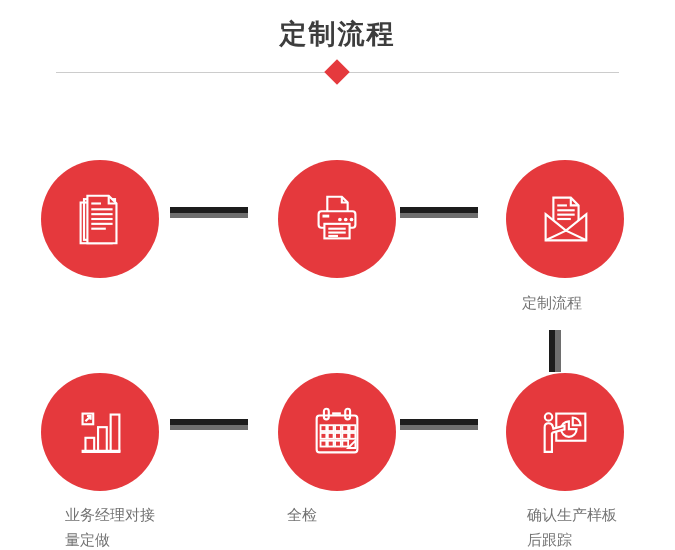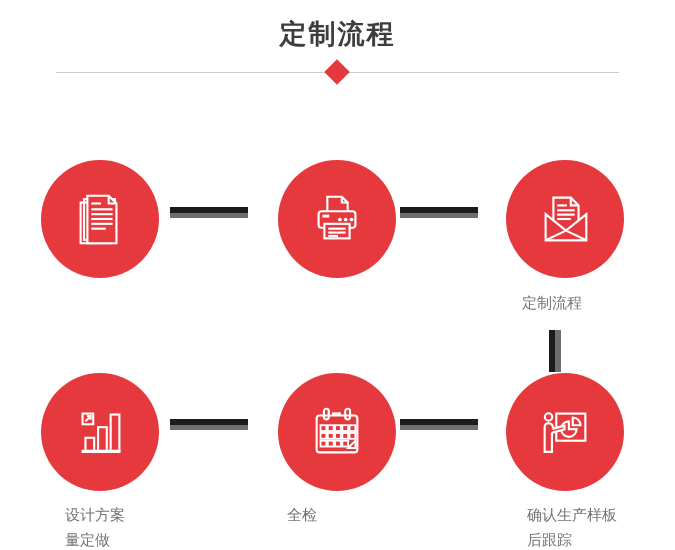--- a/index.html
+++ b/index.html
@@ -99,21 +99,21 @@
     <svg viewBox="0 0 64 64" fill="none" stroke="currentColor" stroke-width="2.2">
       <line x1="13" y1="52" x2="53" y2="52" stroke-width="3.2"></line>
       <rect x="17" y="38" width="9" height="14"></rect>
       <rect x="30" y="27" width="9" height="25"></rect>
       <rect x="43" y="14" width="9" height="38"></rect>
       <rect x="14" y="13" width="11" height="11"></rect>
       <path d="M17 21 L22 16 M18.5 15.5 h3.8 v3.8"></path>
     </svg>
   </div>
   <div class="label l4">
-    <div>设计方案</div>
+    <div>业务经理对接</div>
     <div>量定做</div>
   </div>
 
   <div class="circle c5">
     <svg viewBox="0 0 64 64" fill="none" stroke="currentColor" stroke-width="2.2">
       <rect x="11" y="15" width="42" height="38" rx="3"></rect>
       <rect x="18.5" y="8" width="5" height="11" rx="2.5"></rect>
       <rect x="40.5" y="8" width="5" height="11" rx="2.5"></rect>
       <line x1="27" y1="13" x2="36" y2="13" stroke-width="2.6"></line>
       <g stroke-width="1.9">

